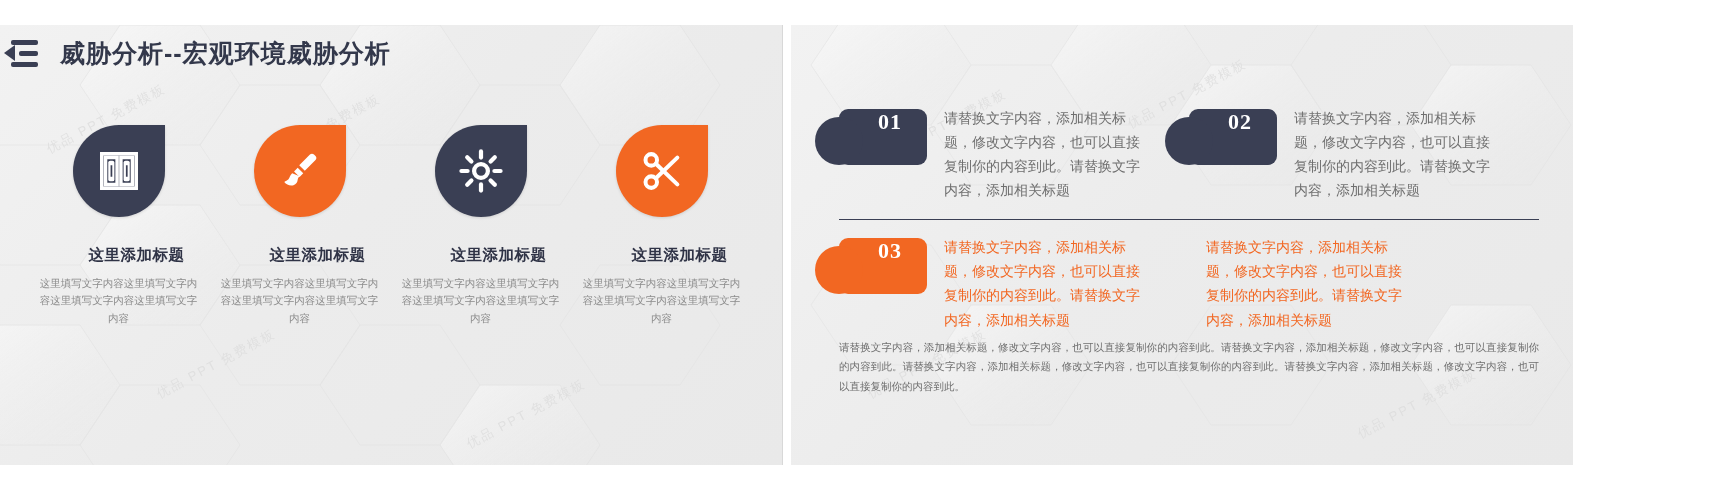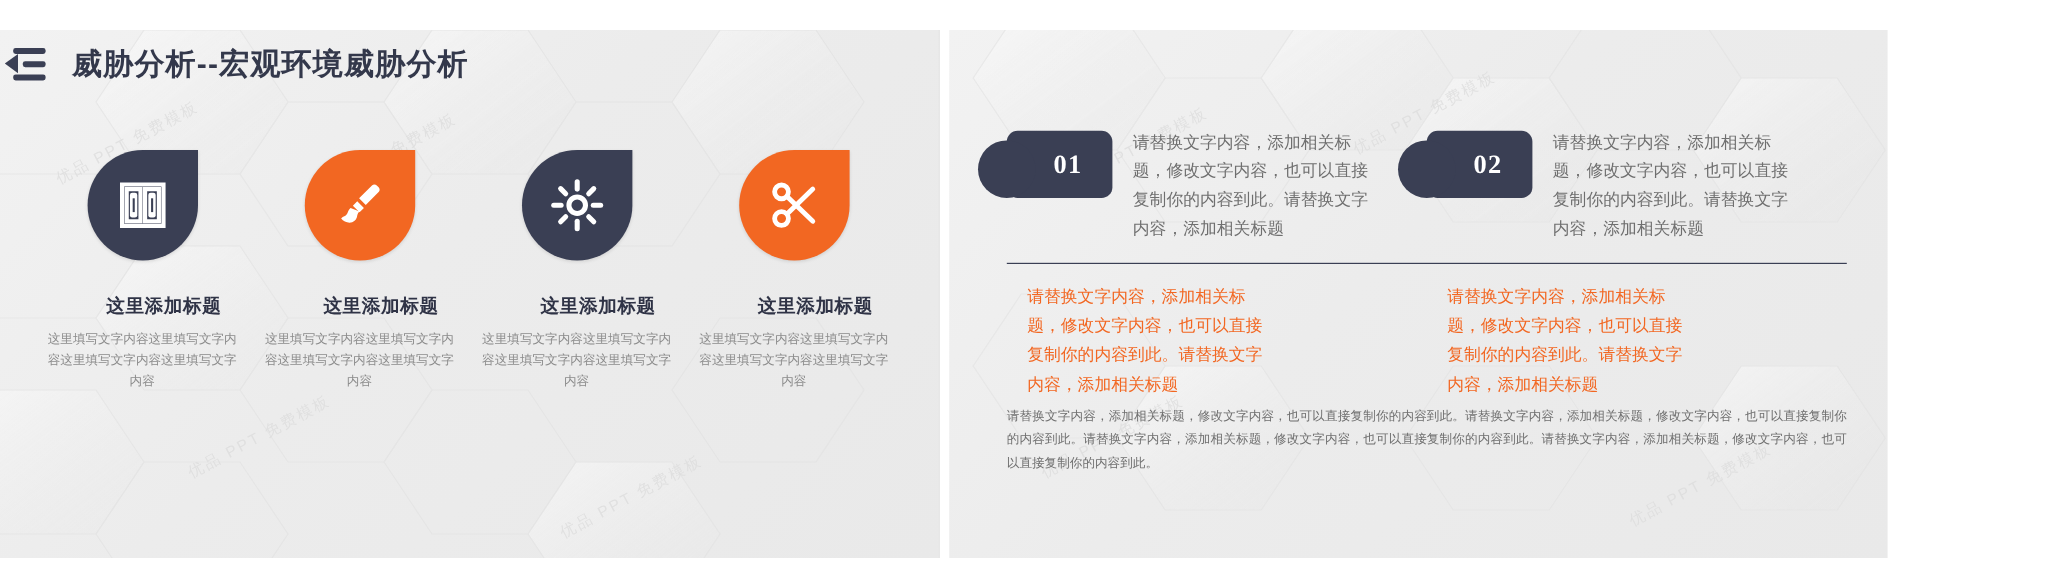--- a/index.html
+++ b/index.html
@@ -44,21 +44,21 @@
   .drop.orange{background:#f26722;}
   .drop svg{width:46px;height:46px;fill:#ffffff;}
   .card-title{margin-top:28px;font-size:15.5px;font-weight:bold;color:#2f3346;letter-spacing:.5px;margin-left:36px;}
   .card-body{margin-top:9px;width:160px;text-align:center;font-size:10.5px;line-height:1.65;color:#8b8b8b;}
 
   
   .badgegrid{position:absolute;top:78px;left:48px;width:700px;z-index:4;}
   .brow{display:flex;}
   .bcell{width:350px;display:flex;align-items:flex-start;}
   .badge{position:relative;flex:0 0 auto;width:88px;height:56px;border-radius:9px;
-         display:flex;align-items:center;justify-content:center;margin-top:6px;}
+         display:flex;justify-content:center;margin-top:6px;}
   .badge::before{content:"";position:absolute;left:-24px;top:8px;width:48px;height:48px;border-radius:50%;}
   .badge.dark{background:#3a3f54;}
   .badge.dark::before{background:#3a3f54;}
   .badge.orange{background:#f26722;}
   .badge.orange::before{background:#f26722;}
   .badge .num{position:relative;z-index:2;color:#ffffff;font-size:22px;font-weight:bold;
               font-family:"Liberation Serif","DejaVu Serif",serif;letter-spacing:1px;padding-left:14px;}
   .btext{margin-left:17px;width:196px;font-size:14px;line-height:1.72;color:#6f6f6f;padding-top:3px;}
   .btext.accent{color:#f26722;}
   .brule{margin:17px 0 12px 0;height:1px;background:#3a3f54;width:700px;}
@@ -223,20 +223,23 @@
             <span class="num">02</span>
           </div>
           <div class="btext">请替换文字内容，添加相关标题，修改文字内容，也可以直接复制你的内容到此。请替换文字内容，添加相关标题</div>
         </div>
       </div>
 
       <div class="brule"></div>
 
       <div class="brow">
         <div class="bcell">
+          <div class="badge orange">
+            <span class="num">03</span>
+          </div>
           <div class="btext accent">请替换文字内容，添加相关标题，修改文字内容，也可以直接复制你的内容到此。请替换文字内容，添加相关标题</div>
         </div>
         <div class="bcell">
           <div class="btext accent">请替换文字内容，添加相关标题，修改文字内容，也可以直接复制你的内容到此。请替换文字内容，添加相关标题</div>
         </div>
       </div>
 
     </div>
 
     <div class="footpara">请替换文字内容，添加相关标题，修改文字内容，也可以直接复制你的内容到此。请替换文字内容，添加相关标题，修改文字内容，也可以直接复制你的内容到此。请替换文字内容，添加相关标题，修改文字内容，也可以直接复制你的内容到此。请替换文字内容，添加相关标题，修改文字内容，也可以直接复制你的内容到此。</div>

